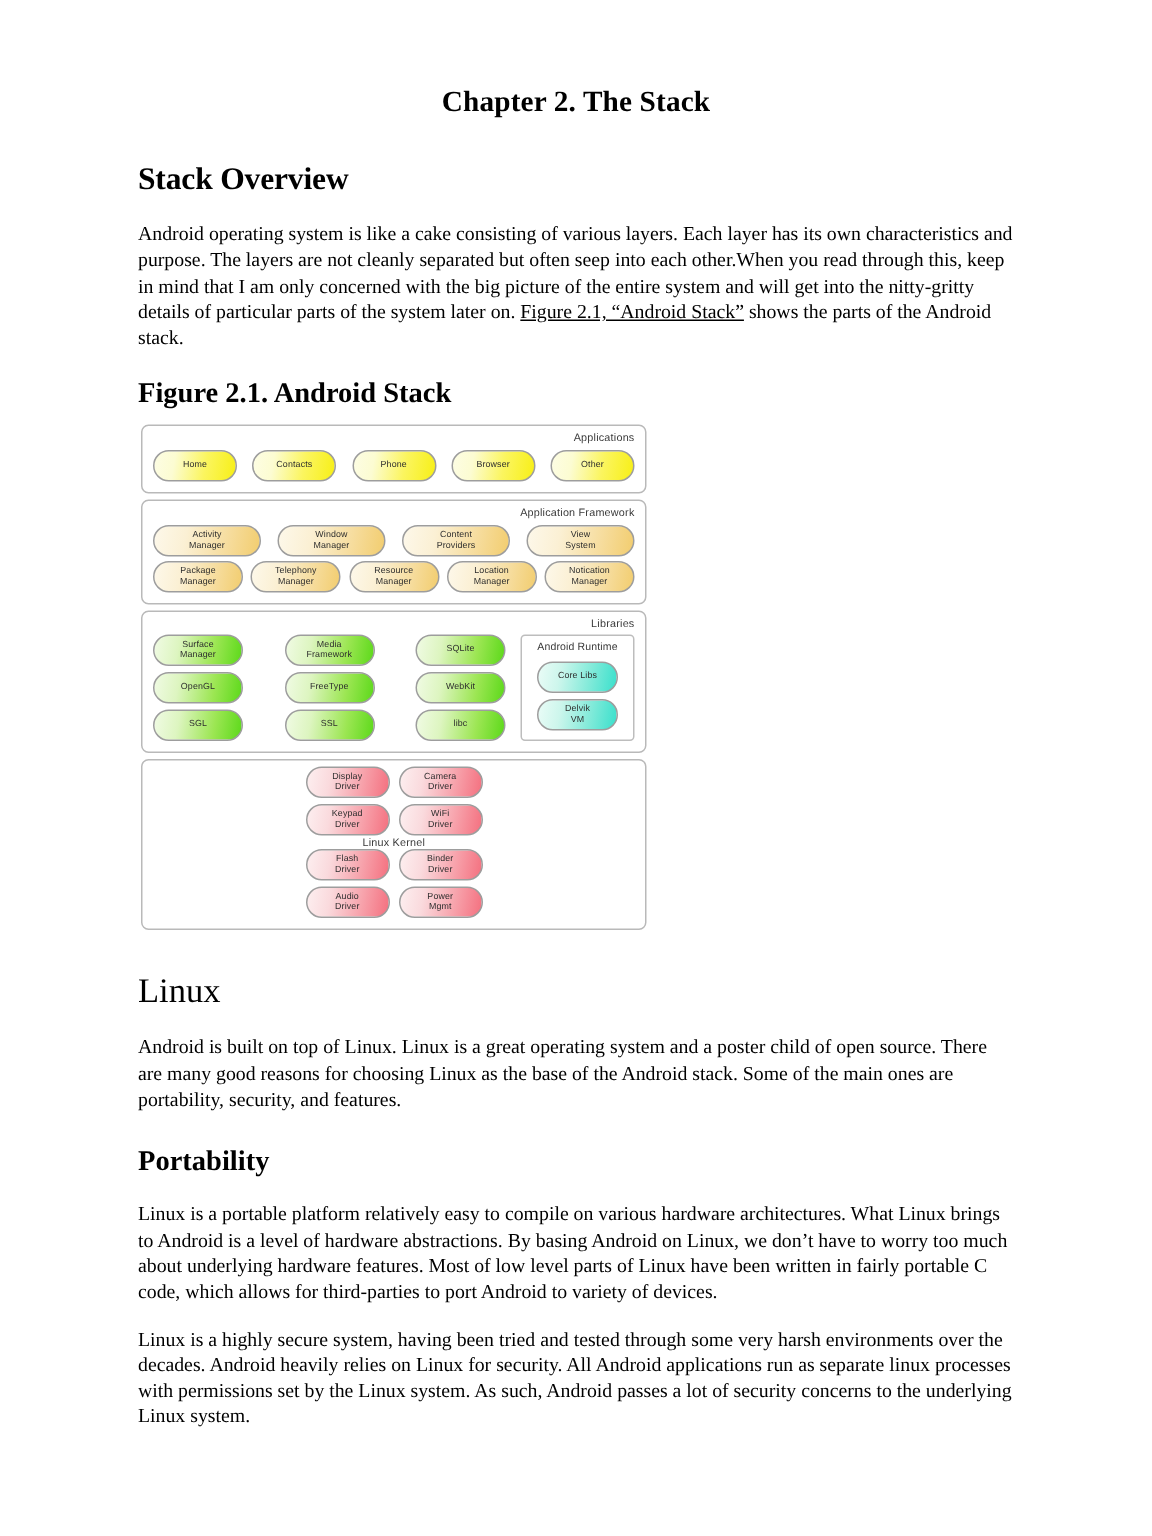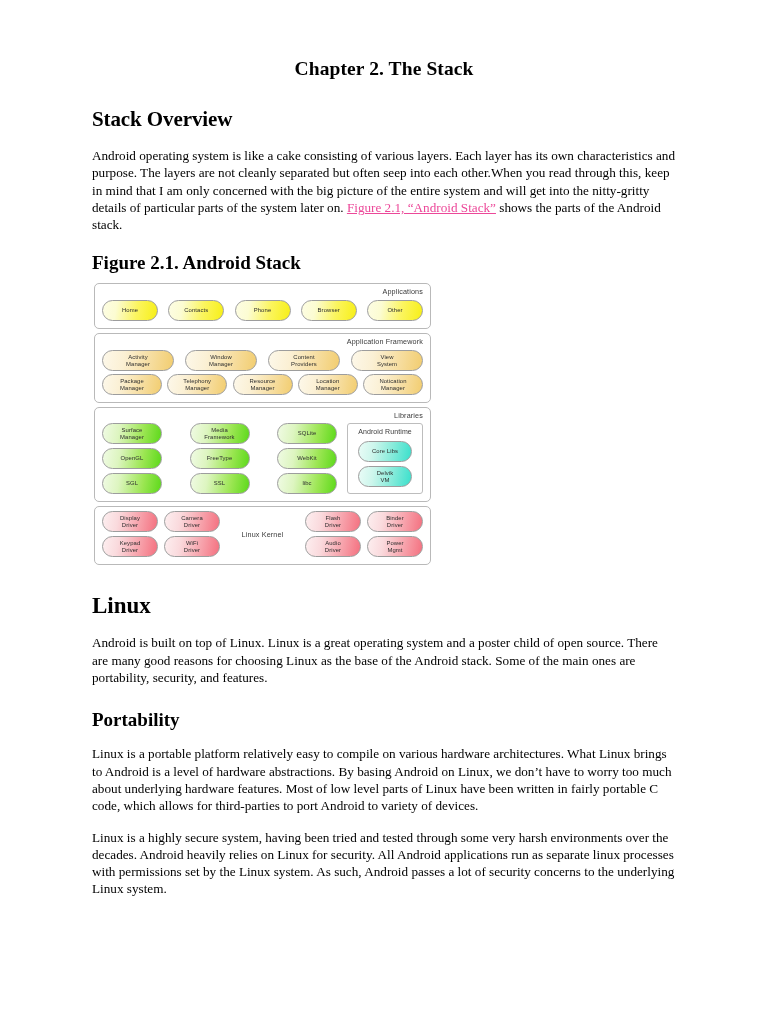--- a/index.html
+++ b/index.html
@@ -30,37 +30,37 @@
     letter-spacing: 0.1px;
   }
   h2.sect-h1 {
     font-size: 21px;
     font-weight: bold;
     margin: 27px 0 12px 0;
     letter-spacing: -0.1px;
   }
   h2.linux-h1 {
     font-size: 23px;
-    font-weight: bold;
+    font-weight: normal;
     margin: 28px 0 0 0;
   }
   h3.sect-h2 {
     font-size: 19px;
     font-weight: bold;
     margin: 23px 0 0 0;
   }
   p.body {
     font-size: 13.2px;
     line-height: 17.3px;
     margin: 15px 0 0 0;
     text-align: left;
   }
   p.tight { margin-top: 14px; }
   a.xref {
-    color: #ec4899;
+    color: #000000;
     text-decoration: underline;
   }
   .fig-caption {
     font-size: 19px;
     font-weight: bold;
     margin: 19px 0 0 0;
   }
 
   
   .stack {
@@ -162,20 +162,21 @@
     letter-spacing: 0.1px;
   }
   .runtime-box .pill { margin-top: 4px; }
 
   
   .kern-layer { padding-top: 4px; }
   .kern-grid {
     display: flex;
     align-items: center;
     justify-content: space-between;
+    flex-direction: column;
   }
   .kern-group { display: flex; gap: 6px; }
   .kern-group .kcol { display: flex; flex-direction: column; gap: 4px; }
   .kern-label {
     font-size: 7.2px;
     color: #3a3a3a;
     letter-spacing: 0.15px;
     white-space: nowrap;
   }
 </style>

